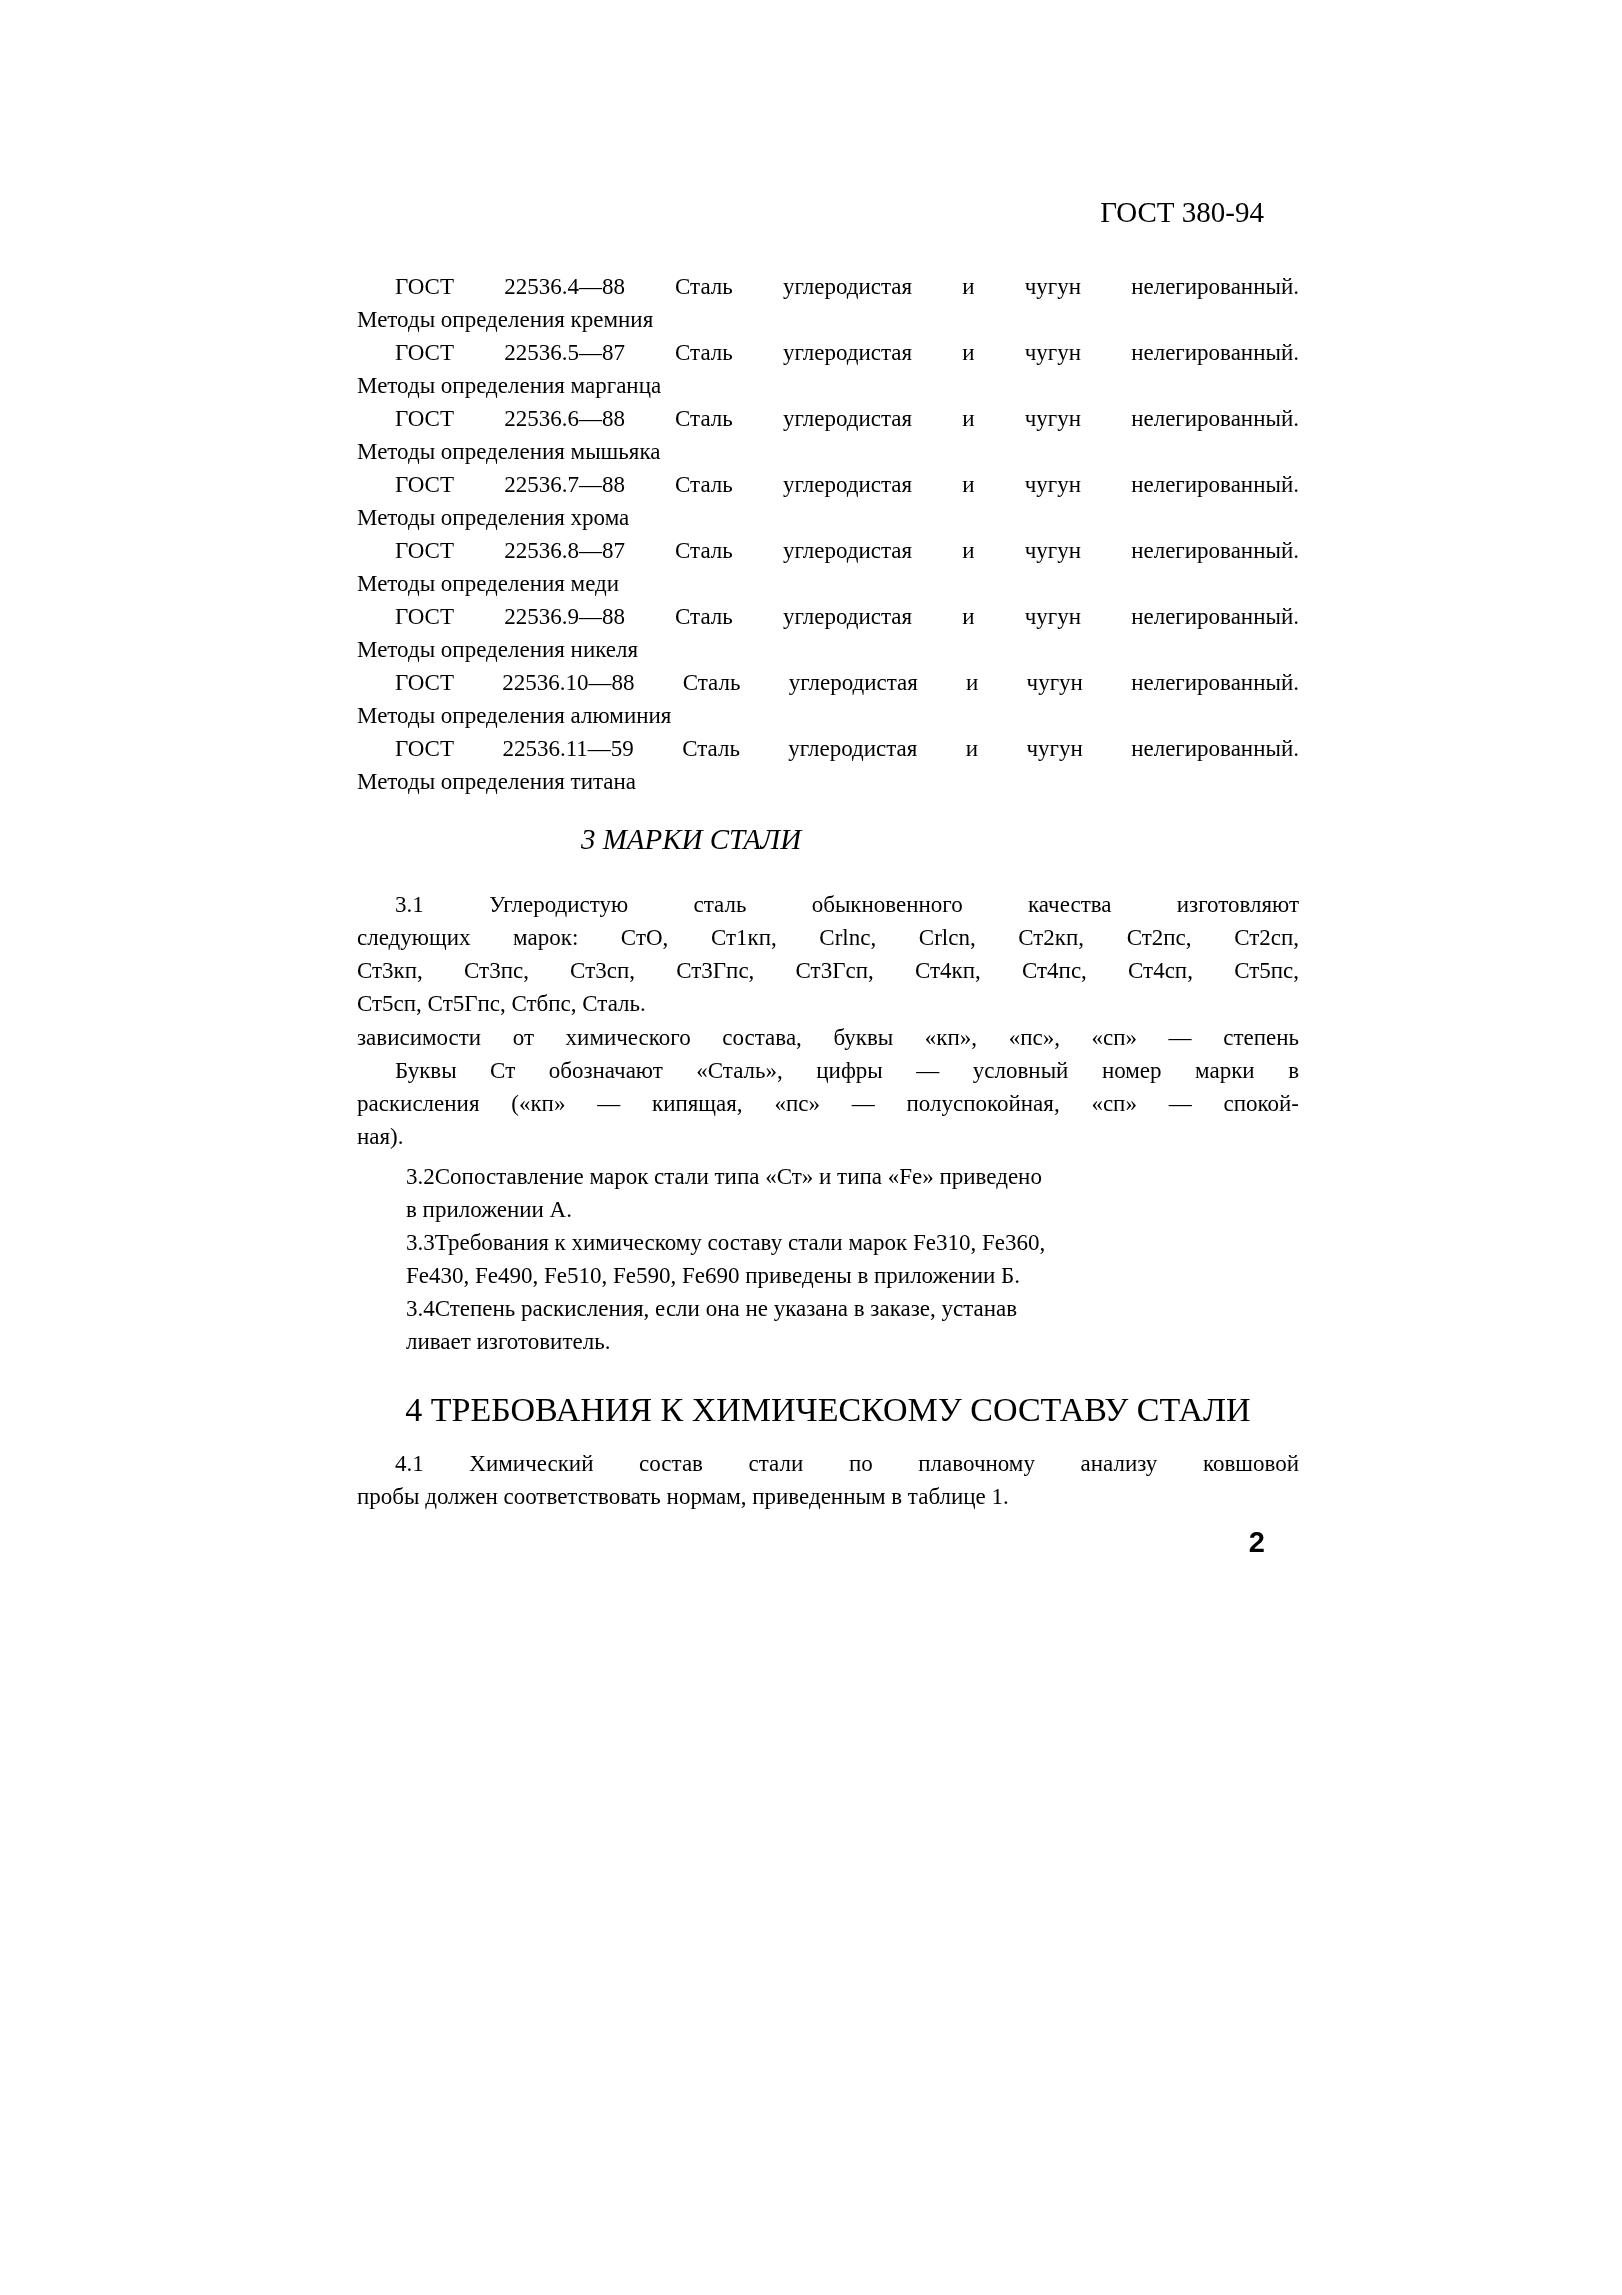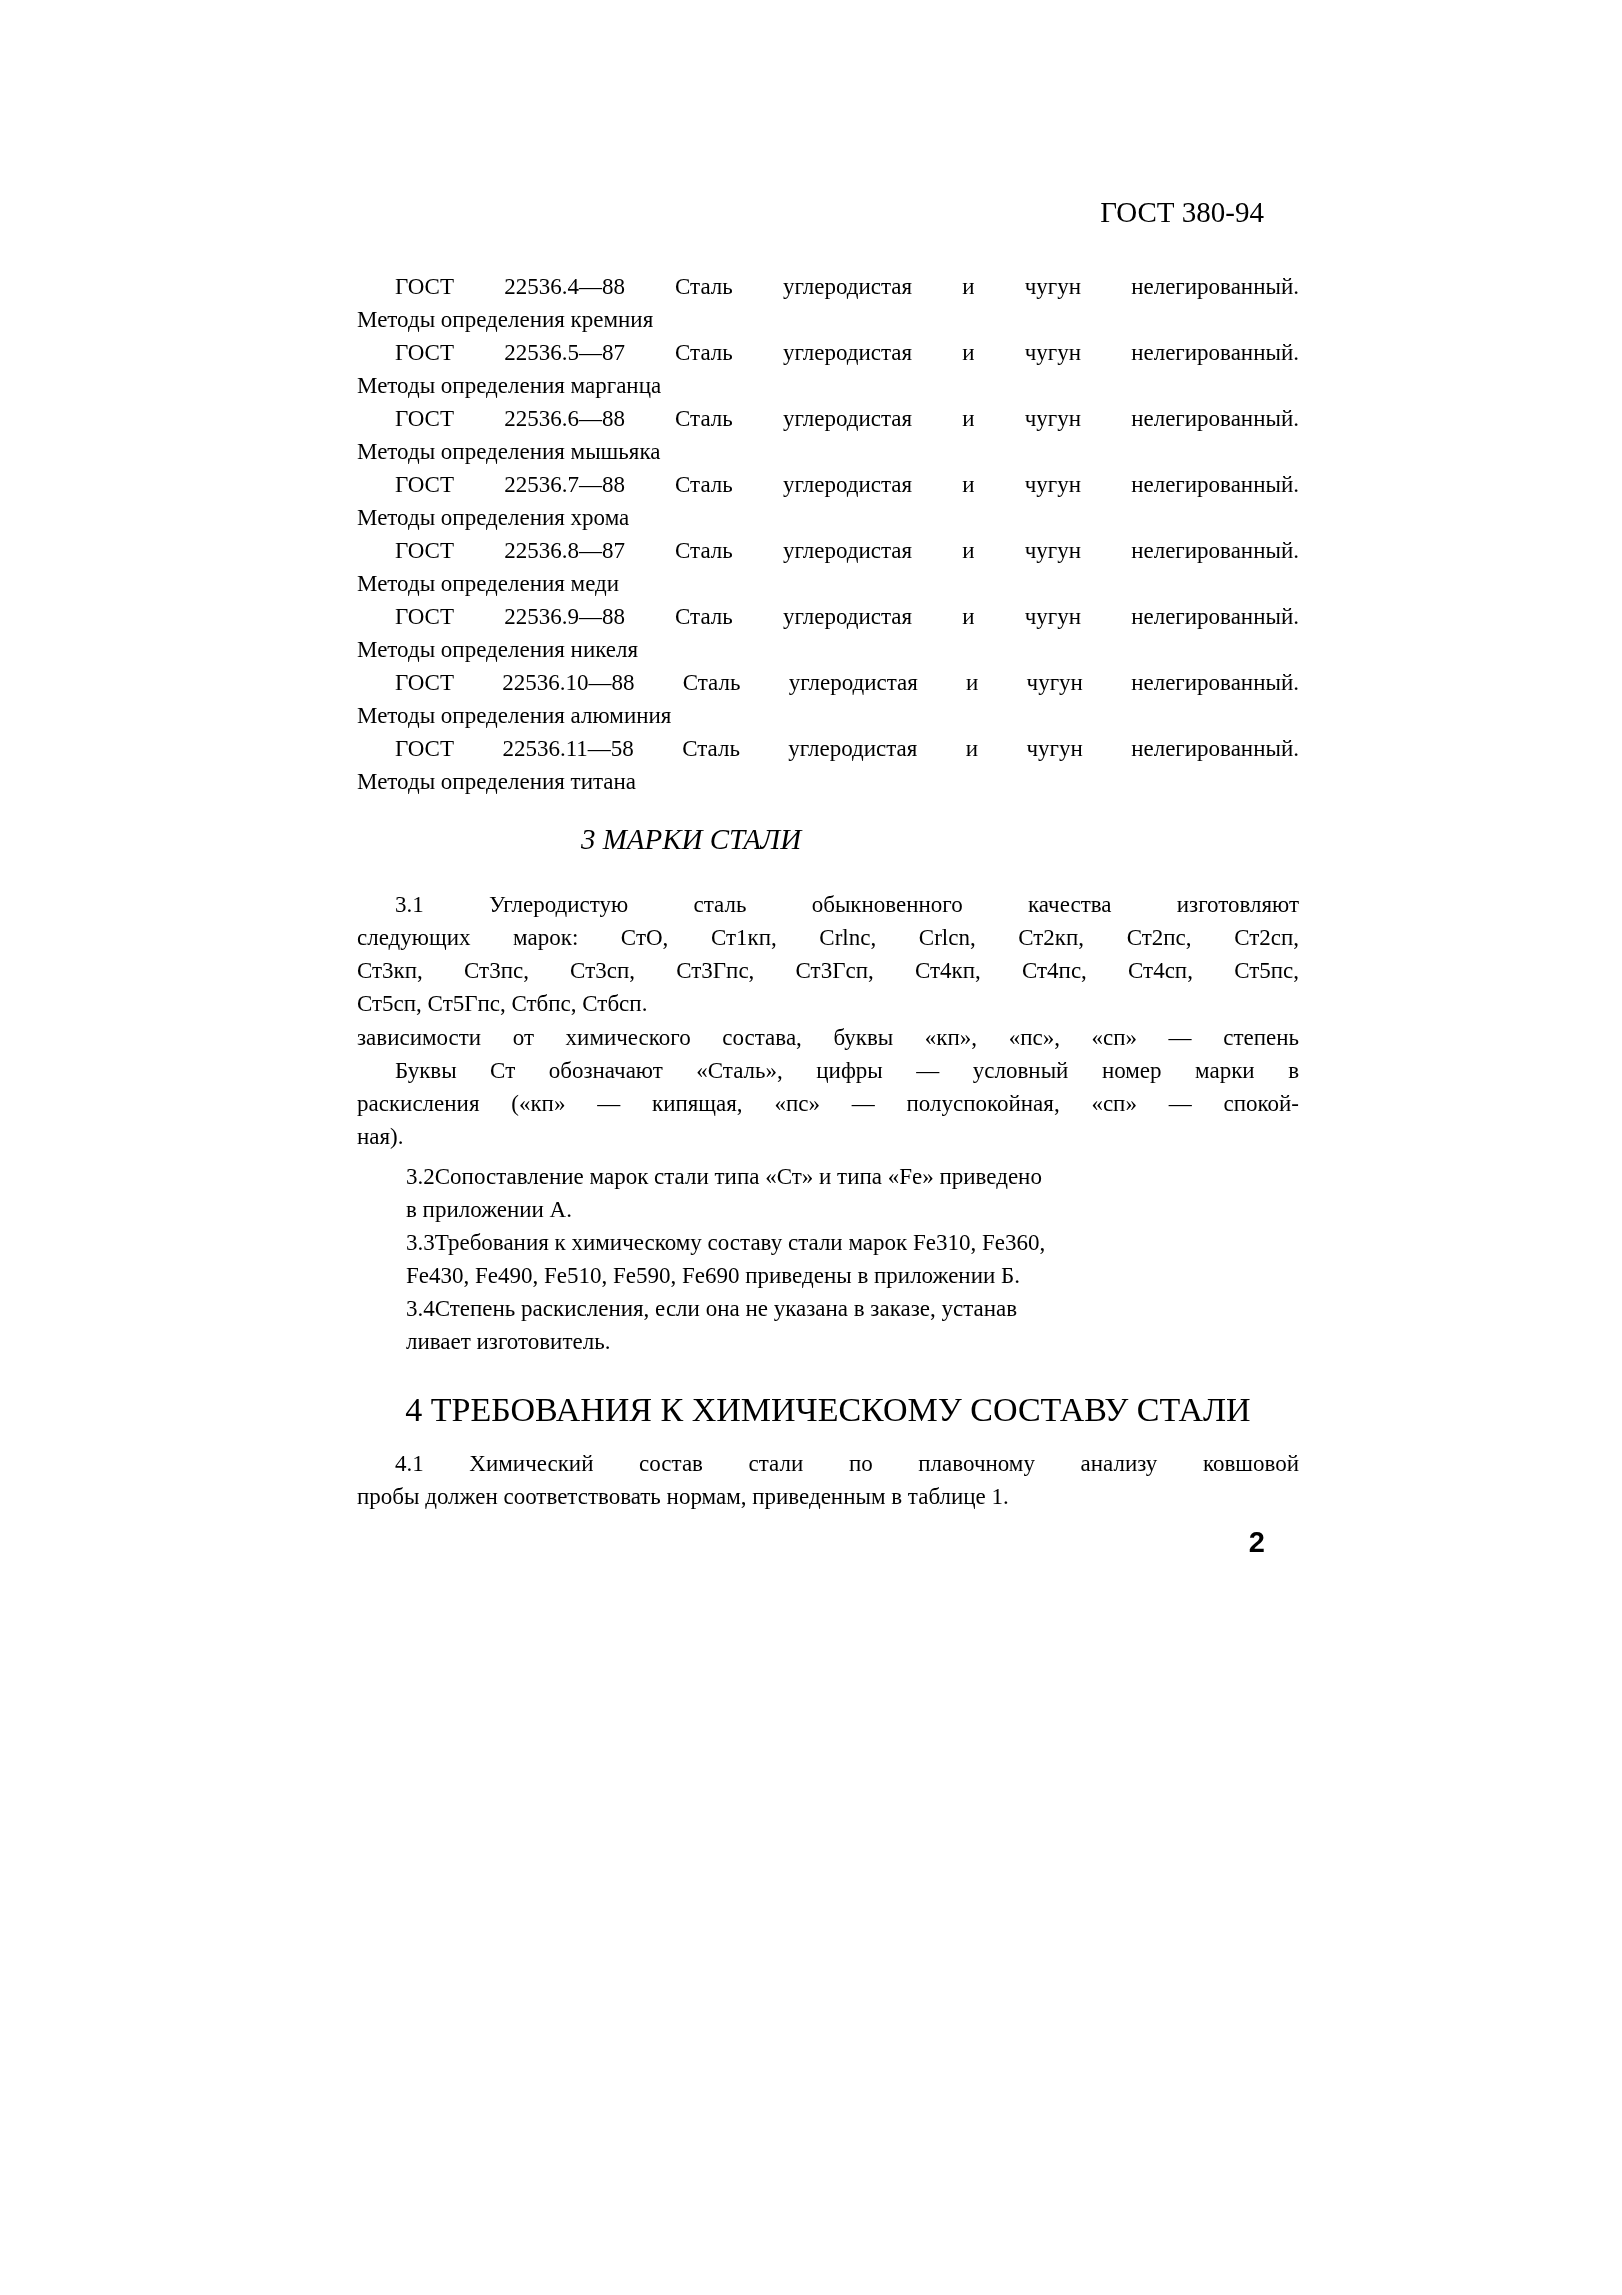--- a/index.html
+++ b/index.html
@@ -116,31 +116,31 @@
     <p class="ln j ind">ГОСТ 22536.6—88 Сталь углеродистая и чугун нелегированный.</p>
     <p class="ln">Методы определения мышьяка</p>
     <p class="ln j ind">ГОСТ 22536.7—88 Сталь углеродистая и чугун нелегированный.</p>
     <p class="ln">Методы определения хрома</p>
     <p class="ln j ind">ГОСТ 22536.8—87 Сталь углеродистая и чугун нелегированный.</p>
     <p class="ln">Методы определения меди</p>
     <p class="ln j ind">ГОСТ 22536.9—88 Сталь углеродистая и чугун нелегированный.</p>
     <p class="ln">Методы определения никеля</p>
     <p class="ln j ind">ГОСТ 22536.10—88 Сталь углеродистая и чугун нелегированный.</p>
     <p class="ln">Методы определения алюминия</p>
-    <p class="ln j ind">ГОСТ 22536.11—58 Сталь углеродистая и чугун нелегированный.</p>
+    <p class="ln j ind">ГОСТ 22536.11—59 Сталь углеродистая и чугун нелегированный.</p>
     <p class="ln">Методы определения титана</p>
   </div>
 
   <h2 class="h3">3 МАРКИ СТАЛИ</h2>
 
   <div class="p31">
     <p class="ln j ind">3.1 Углеродистую сталь обыкновенного качества изготовляют</p>
     <p class="ln j">следующих марок: СтО, Ст1кп, Crlnc, Crlcn, Ст2кп, Ст2пс, Ст2сп,</p>
     <p class="ln j">Ст3кп, Ст3пс, Ст3сп, Ст3Гпс, Ст3Гсп, Ст4кп, Ст4пс, Ст4сп, Ст5пс,</p>
-    <p class="ln">Ст5сп, Ст5Гпс, Стбпс, Стбсп.</p>
+    <p class="ln">Ст5сп, Ст5Гпс, Стбпс, Сталь.</p>
   </div>
 
   <div class="pb">
     <p class="ln j">зависимости от химического состава, буквы «кп», «пс», «сп» — степень</p>
     <p class="ln j ind">Буквы Ст обозначают «Сталь», цифры — условный номер марки в</p>
     <p class="ln j">раскисления («кп» — кипящая, «пс» — полуспокойная, «сп» — спокой-</p>
     <p class="ln">ная).</p>
   </div>
 
   <div class="b32">

